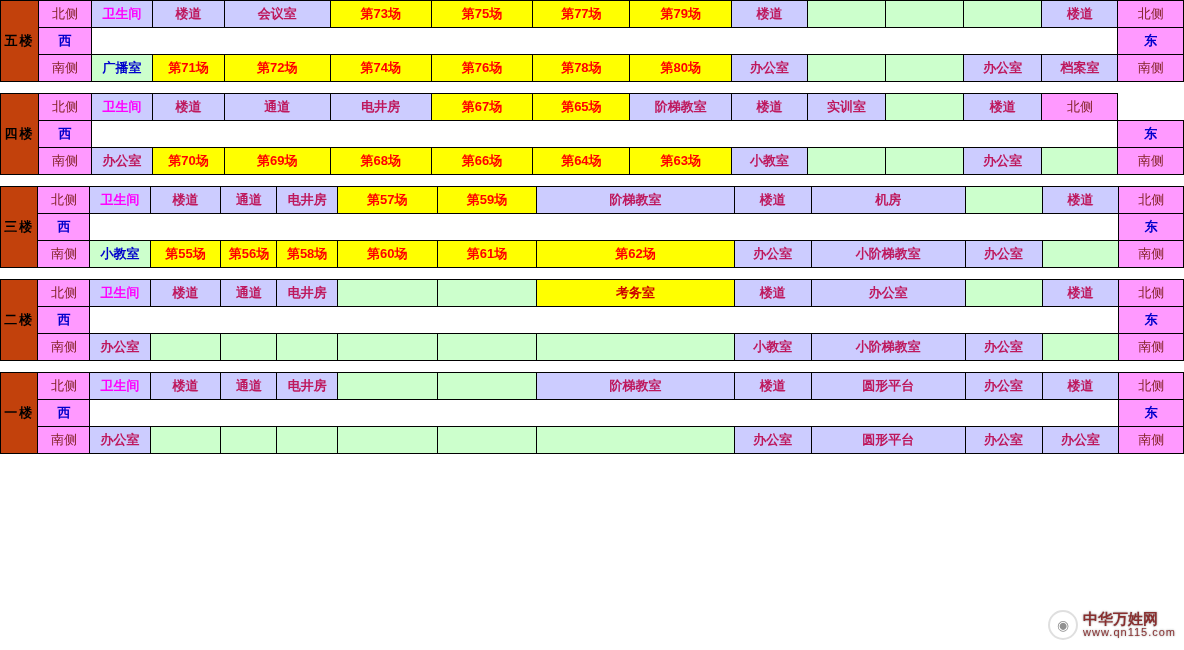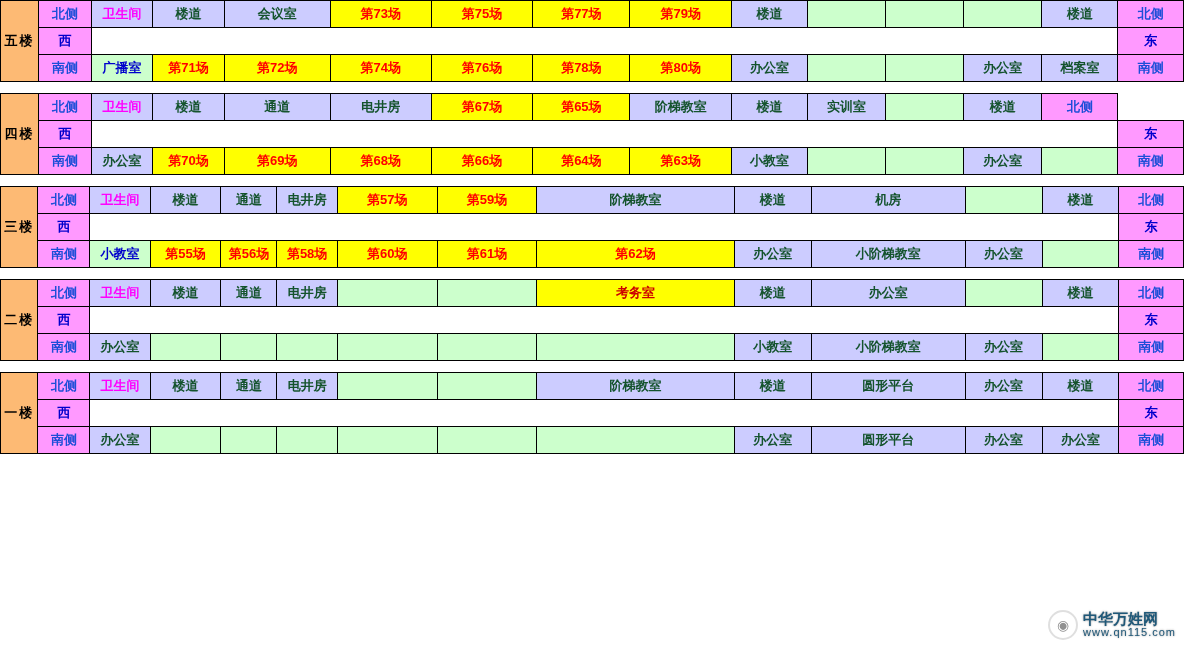--- a/index.html
+++ b/index.html
@@ -36,29 +36,29 @@
     border: 1px solid #000000;
     height: 26px;
     font-size: 13px;
     text-align: center;
     vertical-align: middle;
     padding: 0;
     overflow: hidden;
     white-space: nowrap;
   }
   
-  .c-violet   { background: #ccccff; color: #14532d; font-weight: bold; }
-  .c-magenta  { background: #ff99ff; color: #1d4ed8; font-weight: bold; }
+  .c-violet   { background: #ccccff; color: #be185d; font-weight: bold; }
+  .c-magenta  { background: #ff99ff; color: #7f1d1d; font-weight: normal; }
   .c-pinkhdr  { background: #ff99ff; color: #0000cc; font-weight: bold; }
   .c-green    { background: #ccffcc; color: #0000cc; font-weight: bold; }
   .c-yellow   { background: #ffff00; color: #ff0000; font-weight: bold; }
   .c-yellowbk { background: #ffff00; color: #cc0000; font-weight: bold; font-size: 15px; }
   .c-white    { background: #ffffff; color: #000000; }
   .c-wc       { background: #ccccff; color: #ff00ff; font-weight: bold; }
-  .c-floor    { background: #fdba74; color: #000000; font-weight: bold; font-size: 15px; letter-spacing: 2px; }
+  .c-floor    { background: #c2410c; color: #000000; font-weight: bold; font-size: 15px; letter-spacing: 2px; }
   .watermark {
     position: absolute;
     right: 8px;
     bottom: 10px;
     display: flex;
     align-items: center;
     gap: 5px;
     opacity: 0.92;
     pointer-events: none;
   }
@@ -71,21 +71,21 @@
     display: flex;
     align-items: center;
     justify-content: center;
     color: #888888;
     font-size: 14px;
   }
   .wm-text {
     display: flex;
     flex-direction: column;
     line-height: 1.05;
-    color: #0c4a6e;
+    color: #7f1d1d;
     text-shadow: 0 0 2px rgba(120,120,120,0.9);
   }
   .wm-main { font-size: 15px; font-weight: bold; }
   .wm-sub  { font-size: 11px; letter-spacing: 1px; }
 </style>
 </head>
 <body>
 
 <div class="page">
 

